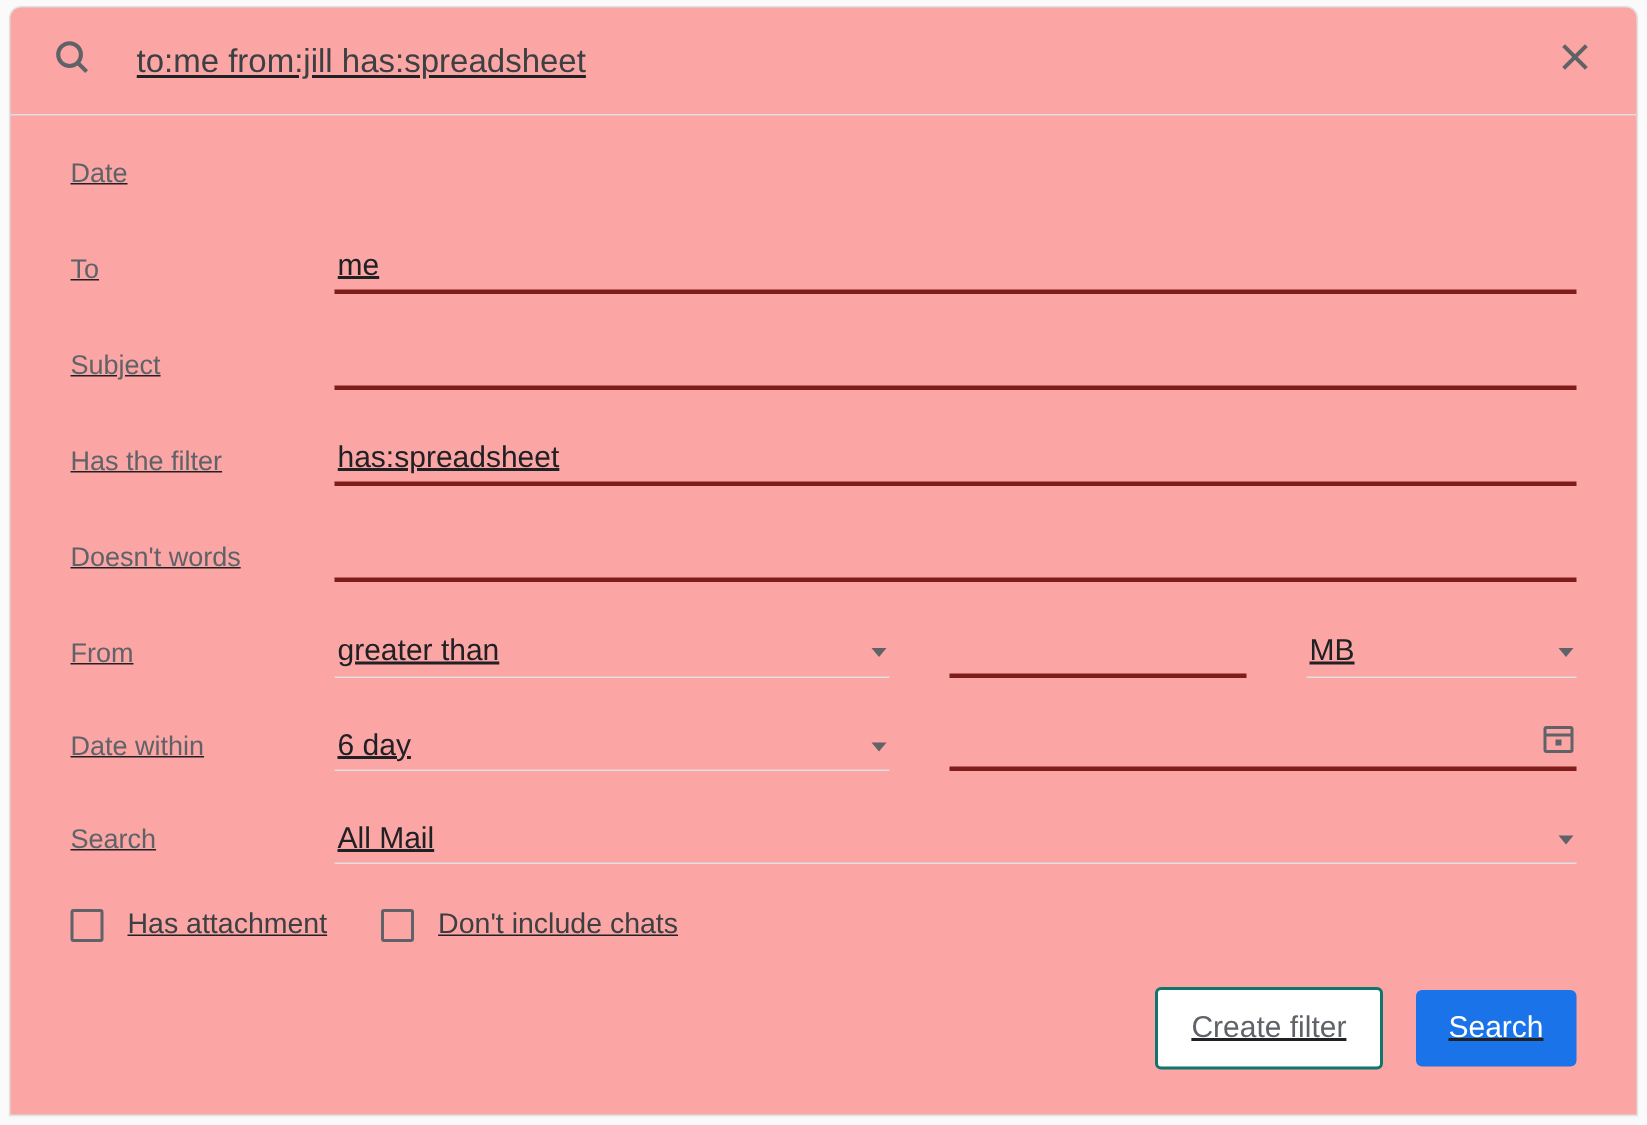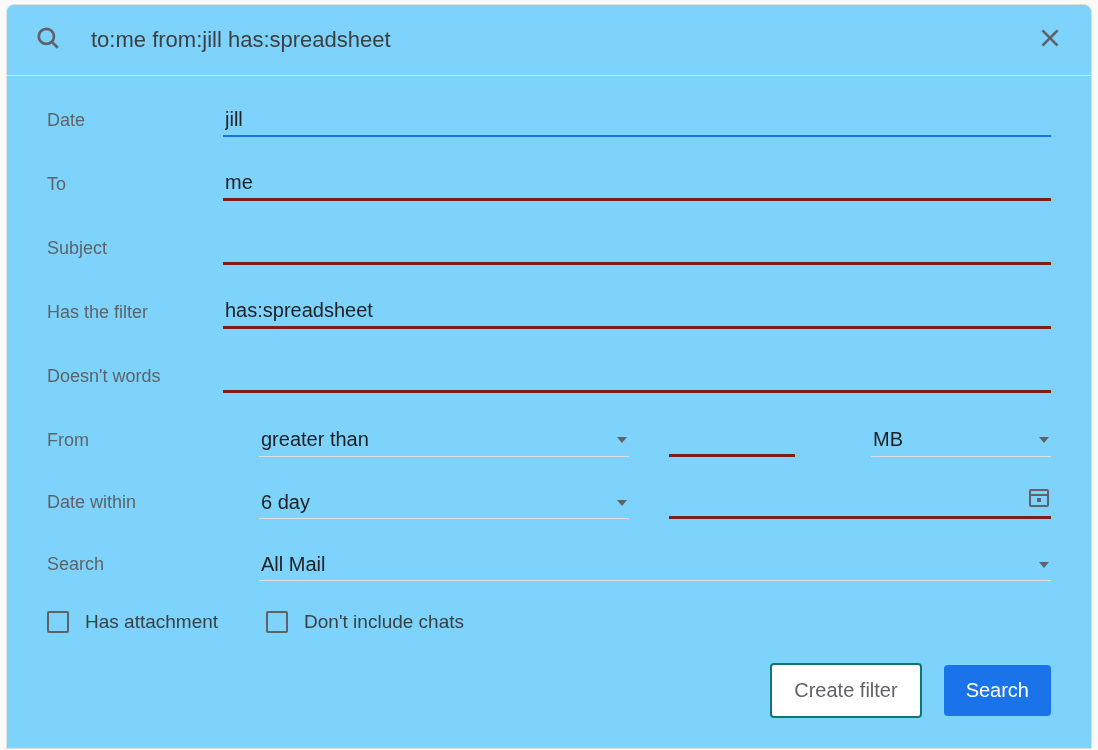--- a/index.html
+++ b/index.html
@@ -7,25 +7,26 @@
     margin: 0;
     padding: 0;
     font-family: 'Helvetica Neue', Arial, sans-serif;
     background: #fafafa;
     color: #202124;
     width: 1098px;
   }
   .panel {
     width: 1086px;
     margin: 4px 6px;
-    background: #7dd3fc;
+    background: #fca5a5;
     border: 1px solid #e0e0e0;
     border-top-left-radius: 8px;
     border-top-right-radius: 8px;
     box-shadow: 0 1px 2px rgba(0,0,0,0.03);
+    text-decoration: underline;
   }
   
   .searchbar {
     display: flex;
     align-items: center;
     padding: 16px 24px 16px 28px;
     border-bottom: 1px solid #e0e0e0;
   }
   .search-icon { color: #5f6368; flex: 0 0 auto; }
   .search-input {
@@ -78,21 +79,20 @@
   .select {
     position: relative;
     border-bottom: 1px solid #e0e0e0;
     font-size: 20px;
     color: #202124;
     padding: 4px 2px 4px 2px;
     cursor: pointer;
     display: flex;
     align-items: center;
     justify-content: space-between;
-    margin-left: 36px;
   }
   .select .value { flex: 1; }
   .dropdown-arrow {
     color: #5f6368;
     margin-left: 8px;
     width:0;height:0;
     border-left:5px solid transparent;
     border-right:5px solid transparent;
     border-top:6px solid #5f6368;
   }
@@ -105,21 +105,21 @@
     position: absolute;
     right: 0;
     top: -2px;
     color: #5f6368;
   }
   .search-scope { flex:1; }
   
   .checks-row {
     display: flex;
     align-items: center;
-    gap: 48px;
+    gap: 36px;
     margin: 8px 0 30px 0;
     font-size: 19px;
     color: #3c4043;
   }
   .check {
     display: flex;
     align-items: center;
     gap: 16px;
     cursor: pointer;
   }
@@ -172,23 +172,20 @@
           <line x1="5" y1="5" x2="19" y2="19"></line>
           <line x1="19" y1="5" x2="5" y2="19"></line>
         </svg>
     </span>
   </div>
 
   <div class="form">
 
     <div class="row">
       <div class="label">Date</div>
-      <div class="field-wrap">
-        <input class="underline-input focused" type="text" value="jill" style="">
-      </div>
     </div>
 
     <div class="row">
       <div class="label">To</div>
       <div class="field-wrap">
         <input class="underline-input" type="text" value="me" style="">
       </div>
     </div>
 
     <div class="row">

